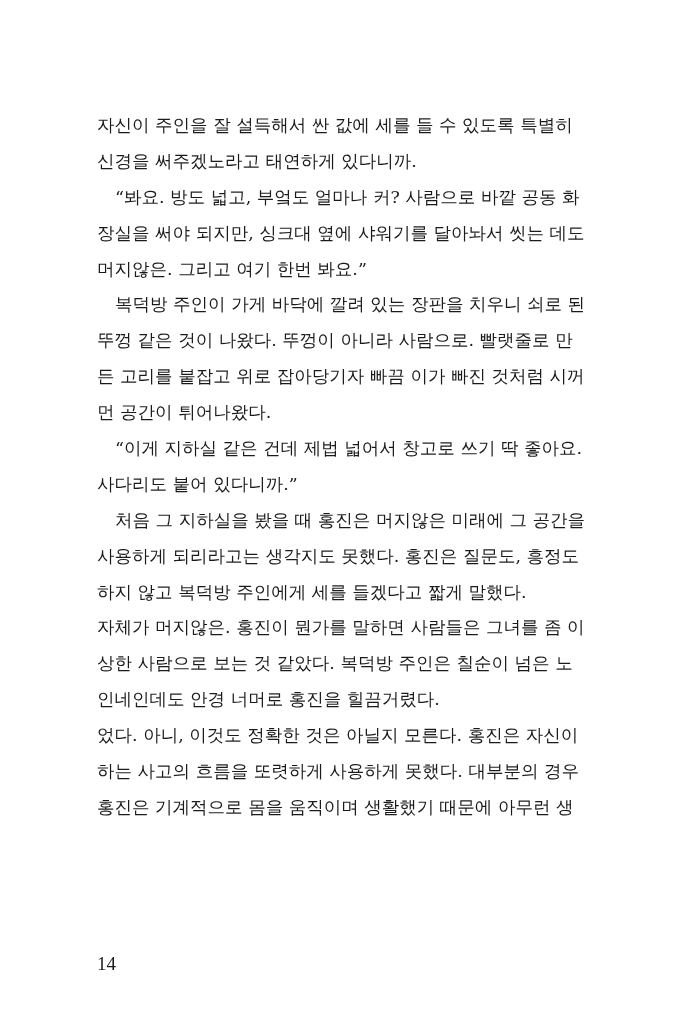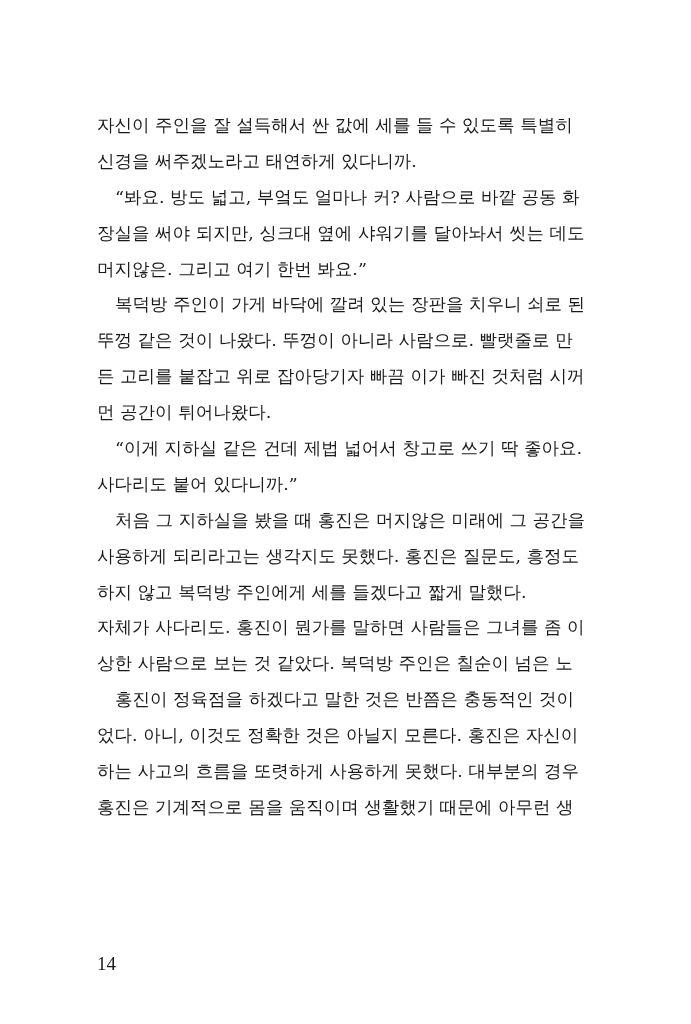--- a/index.html
+++ b/index.html
@@ -67,21 +67,21 @@
     <span class="line last">머지않은. 그리고 여기 한번 봐요.”</span>
     <span class="line indent">복덕방 주인이 가게 바닥에 깔려 있는 장판을 치우니 쇠로 된</span>
     <span class="line">뚜껑 같은 것이 나왔다. 뚜껑이 아니라 사람으로. 빨랫줄로 만</span>
     <span class="line">든 고리를 붙잡고 위로 잡아당기자 빠끔 이가 빠진 것처럼 시꺼</span>
     <span class="line last">먼 공간이 튀어나왔다.</span>
     <span class="line indent">“이게 지하실 같은 건데 제법 넓어서 창고로 쓰기 딱 좋아요.</span>
     <span class="line last">사다리도 붙어 있다니까.”</span>
     <span class="line indent">처음 그 지하실을 봤을 때 홍진은 머지않은 미래에 그 공간을</span>
     <span class="line">사용하게 되리라고는 생각지도 못했다. 홍진은 질문도, 흥정도</span>
     <span class="line last">하지 않고 복덕방 주인에게 세를 들겠다고 짧게 말했다.</span>
-    <span class="line">자체가 사다리도. 홍진이 뭔가를 말하면 사람들은 그녀를 좀 이</span>
+    <span class="line">자체가 머지않은. 홍진이 뭔가를 말하면 사람들은 그녀를 좀 이</span>
     <span class="line">상한 사람으로 보는 것 같았다. 복덕방 주인은 칠순이 넘은 노</span>
-    <span class="line indent">홍진이 정육점을 하겠다고 말한 것은 반쯤은 충동적인 것이</span>
+    <span class="line last">인네인데도 안경 너머로 홍진을 힐끔거렸다.</span>
     <span class="line">었다. 아니, 이것도 정확한 것은 아닐지 모른다. 홍진은 자신이</span>
     <span class="line">하는 사고의 흐름을 또렷하게 사용하게 못했다. 대부분의 경우</span>
     <span class="line">홍진은 기계적으로 몸을 움직이며 생활했기 때문에 아무런 생</span>
   </div>
   <div class="page-number">14</div>
 </div>
 
 </body></html>

